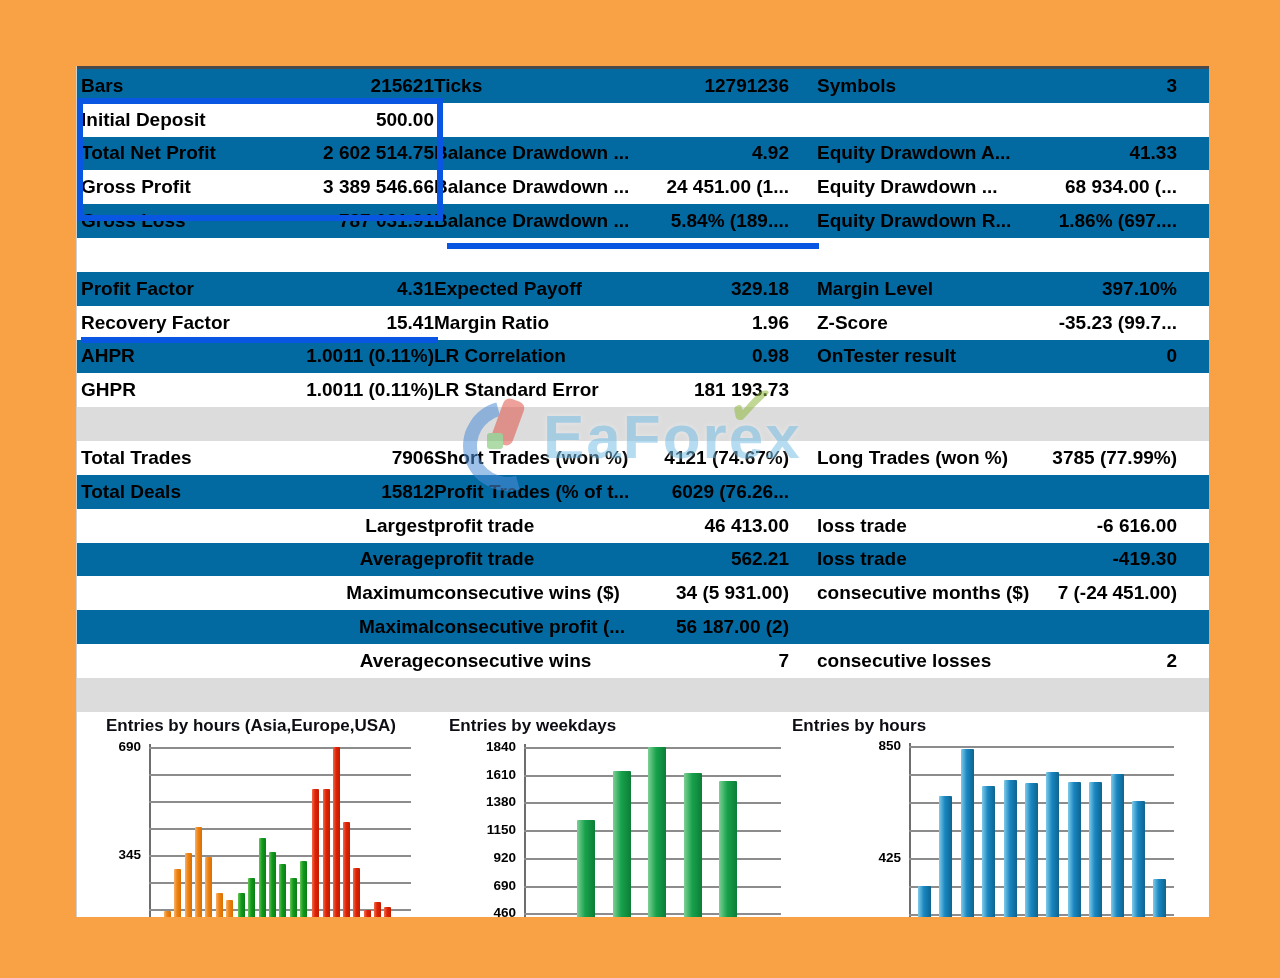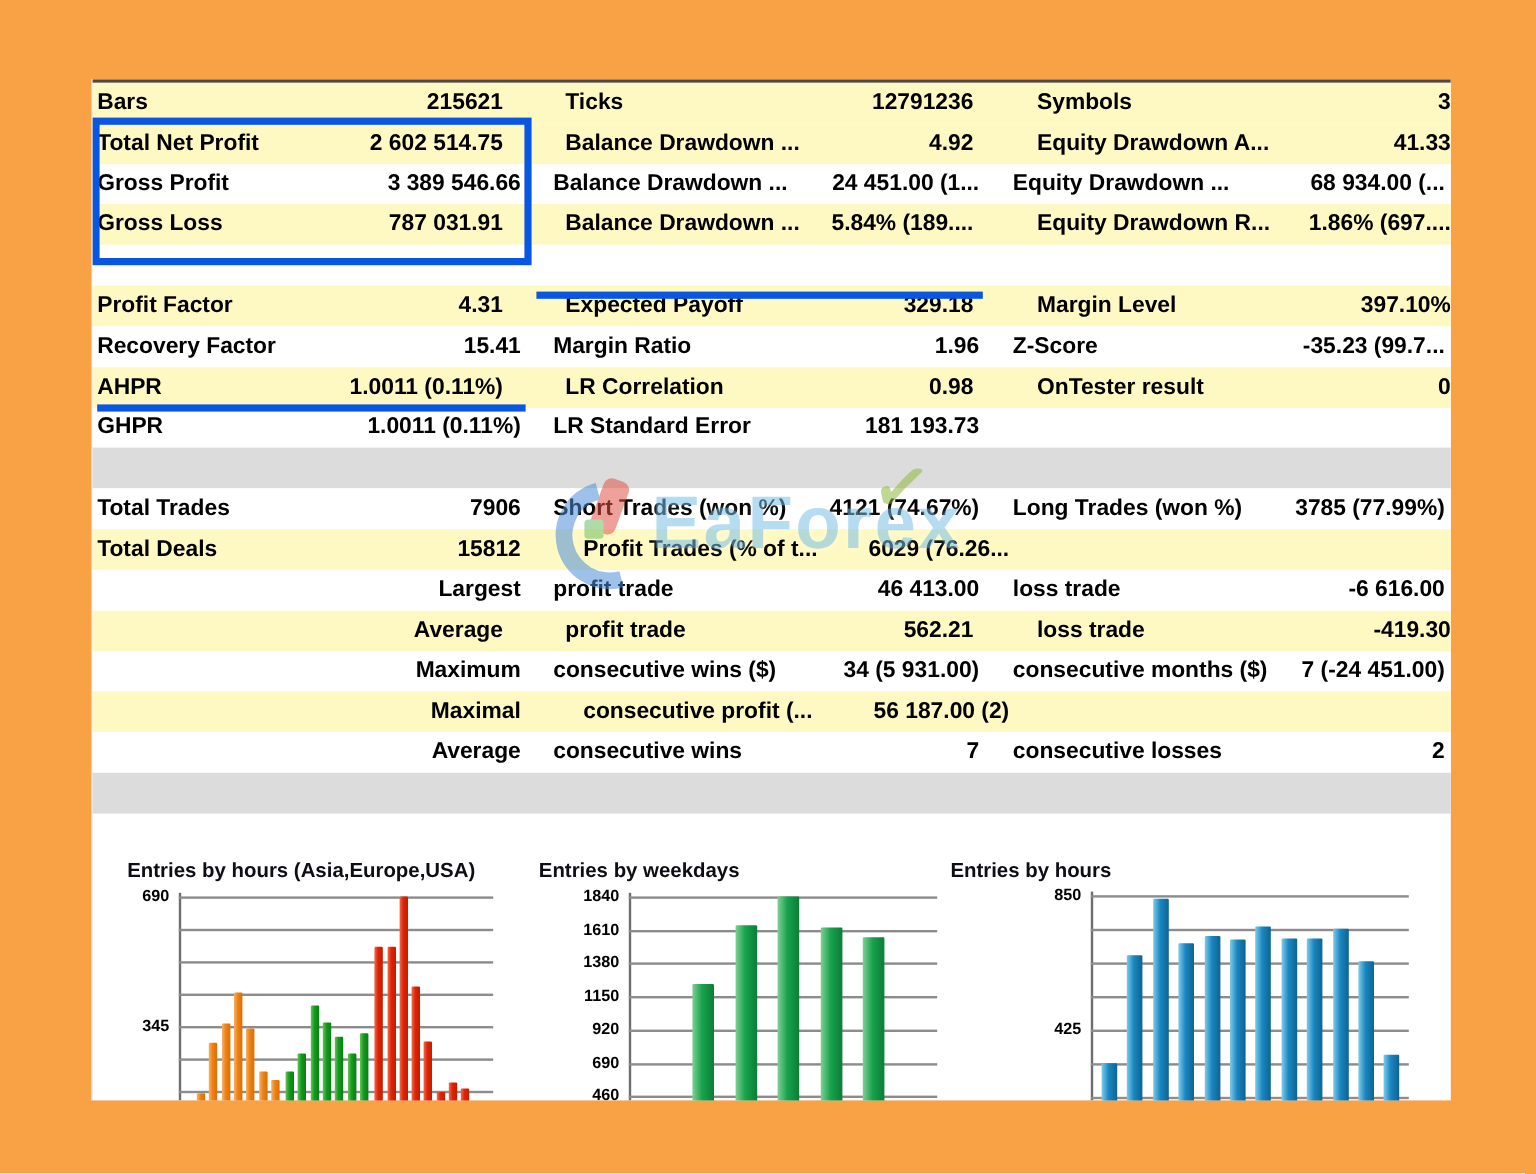--- a/index.html
+++ b/index.html
@@ -3,27 +3,27 @@
 <meta charset="utf-8">
 <style>
   html,body{margin:0;padding:0;}
   .canvas{position:relative;width:1280px;height:978px;background:#f8a145;overflow:hidden;
           font-family:"Liberation Sans",sans-serif;}
   .panel{position:absolute;left:76px;top:66px;width:1132px;height:851px;background:#ffffff;
          overflow:hidden;border-left:1px solid #cfcfcf;}
   .topline{height:3px;background:#4a4a4a;}
   
   .row{display:flex;height:33.8px;align-items:center;font-size:19px;font-weight:700;color:#000;}
-  .row.gray{background:#fef9c3;gap:25px;}
+  .row.gray{background:#0369a1;}
   .row.white{background:#ffffff;}
   .row.spacer-white{background:#ffffff;height:34px;}
   .row.spacer-gray{background:#dcdcdc;height:34px;}
   .cell{display:flex;justify-content:space-between;align-items:center;overflow:hidden;}
   .cell.c1{margin-left:4px;width:353px;}
-  .cell.c2{margin-left:27px;width:355px;}
+  .cell.c2{width:355px;}
   .cell.c3{margin-left:28px;width:360px;}
   .lab,.val{white-space:pre;}
   
   .anno-rect{position:absolute;left:0px;top:32px;width:366px;height:123px;
              border:6px solid #0956e3;box-sizing:border-box;z-index:12;}
   .anno-line{position:absolute;height:6px;background:#0956e3;z-index:12;}
   .anno-line.mid{left:370px;top:177px;width:372px;}
   .anno-line.recovery{left:4px;top:271px;width:357px;}
   
   .watermark{position:absolute;left:382px;top:328px;width:480px;height:84px;z-index:8;
@@ -65,20 +65,34 @@
             <span class="lab">Bars</span>
             <span class="val">215621</span>
           </div>
           <div class="cell c2">
             <span class="lab">Ticks</span>
             <span class="val">12791236</span>
           </div>
           <div class="cell c3">
             <span class="lab">Symbols</span>
             <span class="val">3</span>
+          </div>
+        </div>
+        <div class="row white">
+          <div class="cell c1">
+            <span class="lab">Initial Deposit</span>
+            <span class="val">500.00</span>
+          </div>
+          <div class="cell c2">
+            <span class="lab"></span>
+            <span class="val"></span>
+          </div>
+          <div class="cell c3">
+            <span class="lab"></span>
+            <span class="val"></span>
           </div>
         </div>
         <div class="row gray">
           <div class="cell c1">
             <span class="lab">Total Net Profit</span>
             <span class="val">2 602 514.75</span>
           </div>
           <div class="cell c2">
             <span class="lab">Balance Drawdown ...</span>
             <span class="val">4.92</span>

